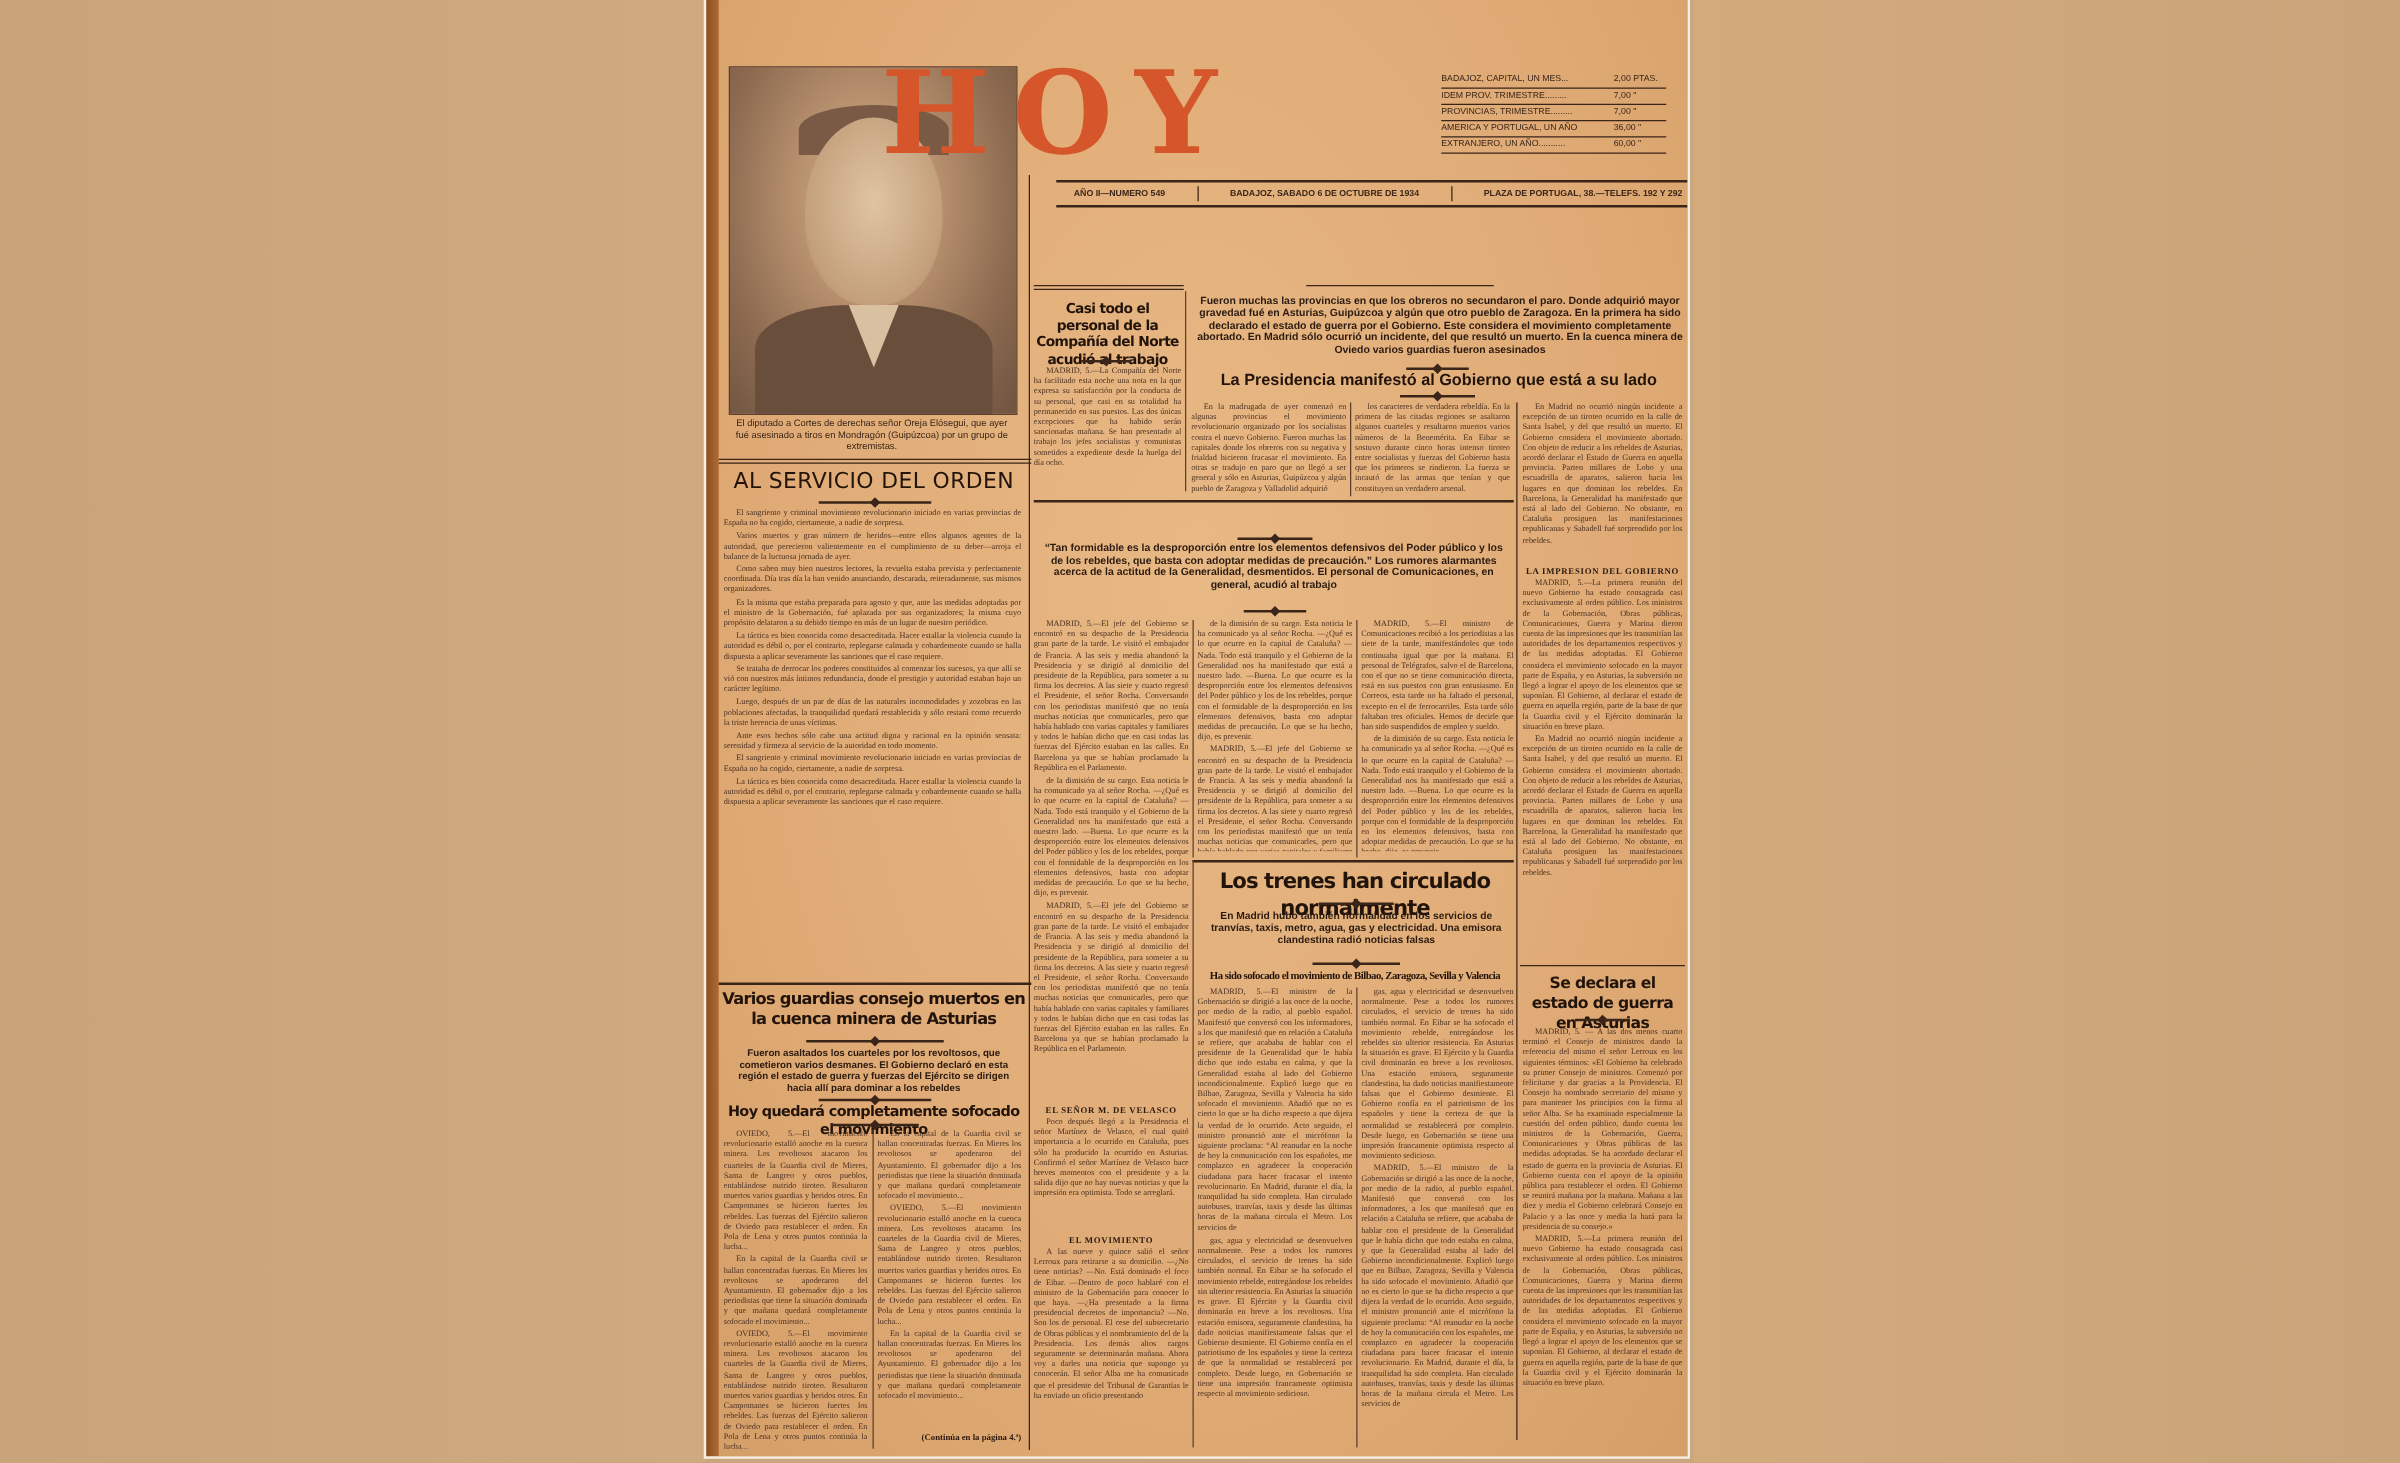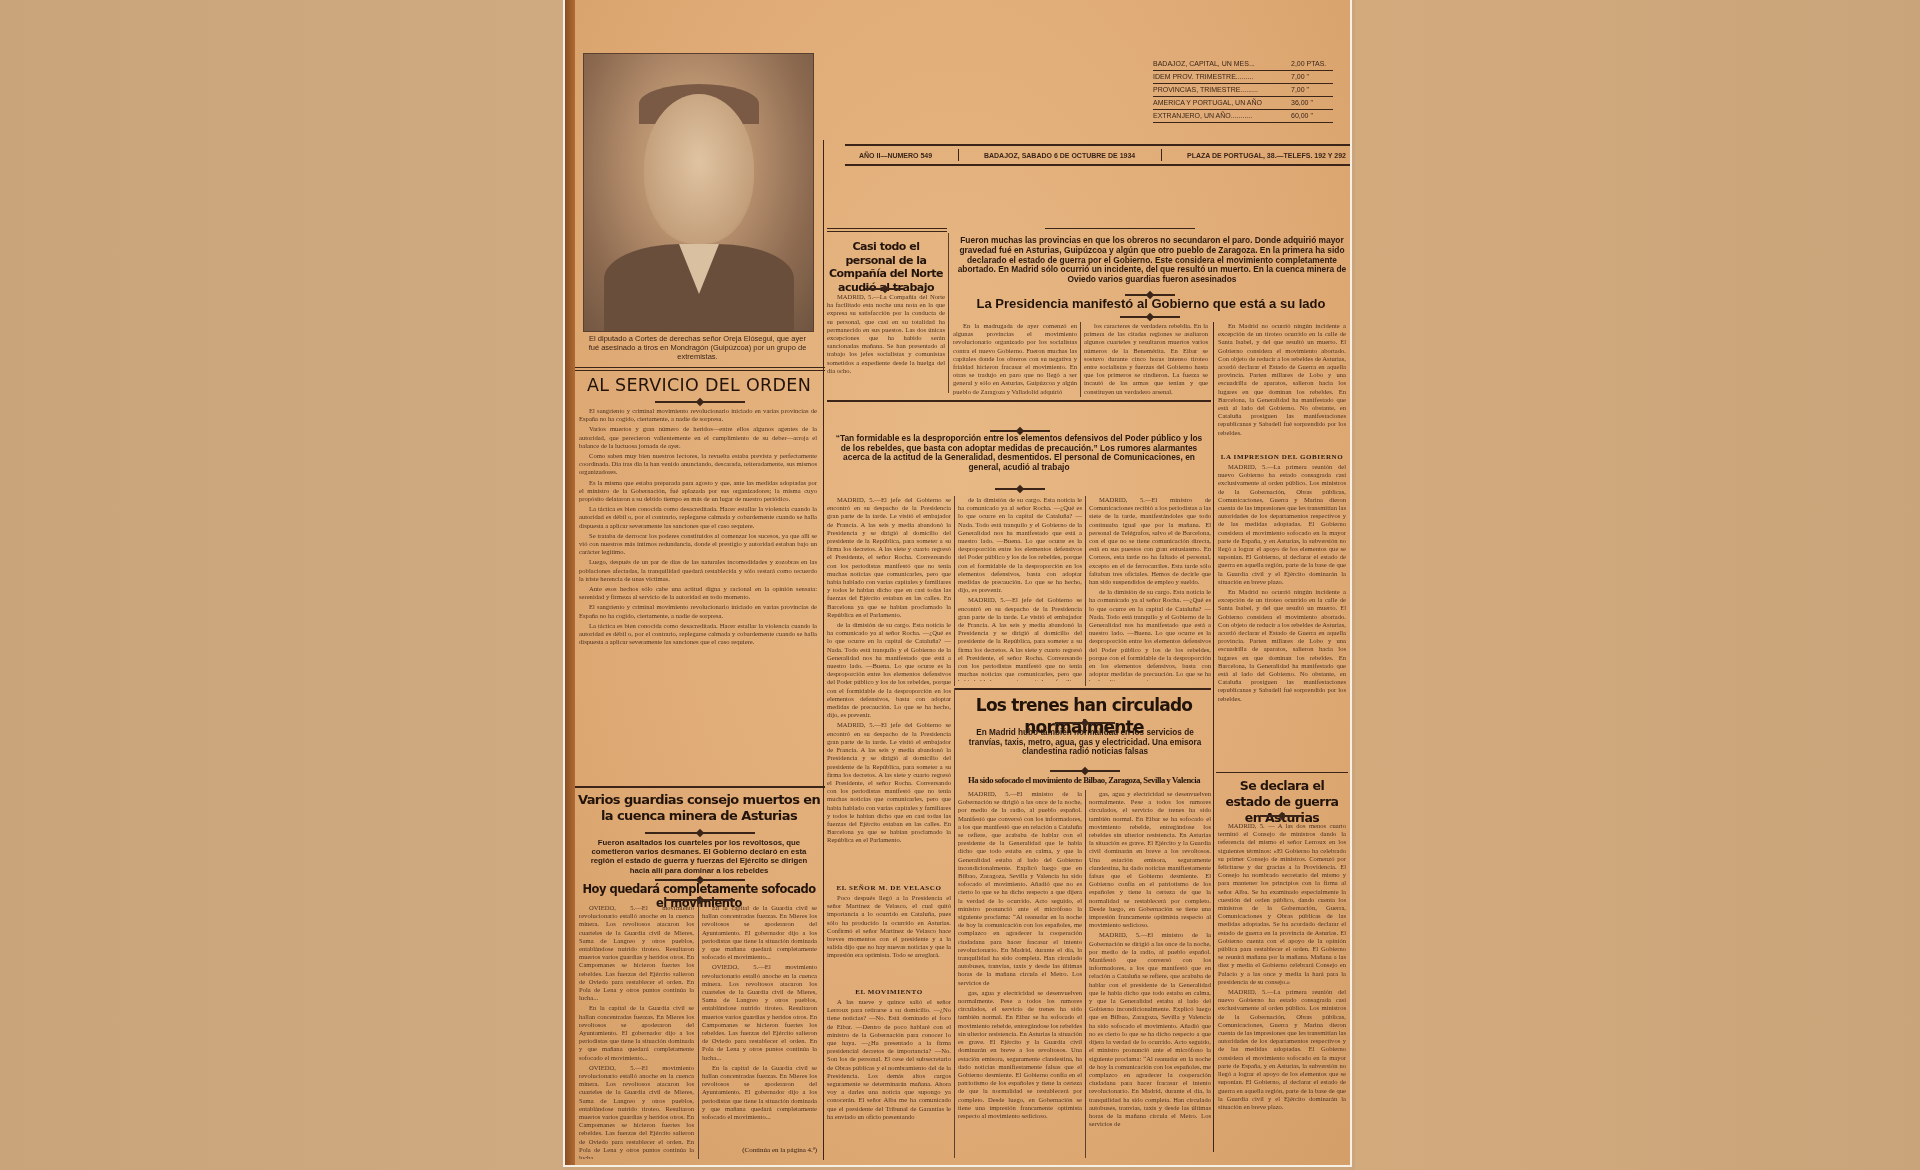--- a/index.html
+++ b/index.html
@@ -78,24 +78,25 @@
     <p>OVIEDO, 5.—El movimiento revolucionario estalló anoche en la cuenca minera. Los revoltosos atacaron los cuarteles de la Guardia civil de Mieres, Sama de Langreo y otros pueblos, entablándose nutrido tiroteo. Resultaron muertos varios guardias y heridos otros. En Campomanes se hicieron fuertes los rebeldes. Las fuerzas del Ejército salieron de Oviedo para restablecer el orden. En Pola de Lena y otros puntos continúa la lucha...</p>
     <p>En la capital de la Guardia civil se hallan concentradas fuerzas. En Mieres los revoltosos se apoderaron del Ayuntamiento. El gobernador dijo a los periodistas que tiene la situación dominada y que mañana quedará completamente sofocado el movimiento...</p>
     <p>OVIEDO, 5.—El movimiento revolucionario estalló anoche en la cuenca minera. Los revoltosos atacaron los cuarteles de la Guardia civil de Mieres, Sama de Langreo y otros pueblos, entablándose nutrido tiroteo. Resultaron muertos varios guardias y heridos otros. En Campomanes se hicieron fuertes los rebeldes. Las fuerzas del Ejército salieron de Oviedo para restablecer el orden. En Pola de Lena y otros puntos continúa la lucha...</p>
   </div>
   <div class="vline" style="left:133px;top:904px;height:255px;"></div>
   <div class="col-text" style="left:137px;top:904px;width:115px;height:240px;">
     <p>En la capital de la Guardia civil se hallan concentradas fuerzas. En Mieres los revoltosos se apoderaron del Ayuntamiento. El gobernador dijo a los periodistas que tiene la situación dominada y que mañana quedará completamente sofocado el movimiento...</p>
     <p>OVIEDO, 5.—El movimiento revolucionario estalló anoche en la cuenca minera. Los revoltosos atacaron los cuarteles de la Guardia civil de Mieres, Sama de Langreo y otros pueblos, entablándose nutrido tiroteo. Resultaron muertos varios guardias y heridos otros. En Campomanes se hicieron fuertes los rebeldes. Las fuerzas del Ejército salieron de Oviedo para restablecer el orden. En Pola de Lena y otros puntos continúa la lucha...</p>
     <p>En la capital de la Guardia civil se hallan concentradas fuerzas. En Mieres los revoltosos se apoderaron del Ayuntamiento. El gobernador dijo a los periodistas que tiene la situación dominada y que mañana quedará completamente sofocado el movimiento...</p>
   </div>
-  <div style="position:absolute;left:137px;top:1146px;width:115px;text-align:right;font-size:7px;font-weight:normal;color:#2b1a10;font-family:'Liberation Serif',serif;">(Continúa en la página 4.ª)</div>
+  <div style="position:absolute;left:137px;top:1146px;width:115px;text-align:right;font-size:7px;font-weight:bold;color:#2b1a10;font-family:'Liberation Serif',serif;">(Continúa en la página 4.ª)</div>
 
   <div class="vline" style="left:258px;top:140px;height:1020px;background:#3a2518;"></div>
 
+  <div class="hoy">HOY</div>
   <div class="prices">
     <div class="row">
         <span>BADAJOZ, CAPITAL, UN MES...</span>
         <span class="v">2,00 PTAS.</span>
       </div>
     <div class="row">
         <span>IDEM PROV. TRIMESTRE.........</span>
         <span class="v">7,00 "</span>
       </div>
     <div class="row">

